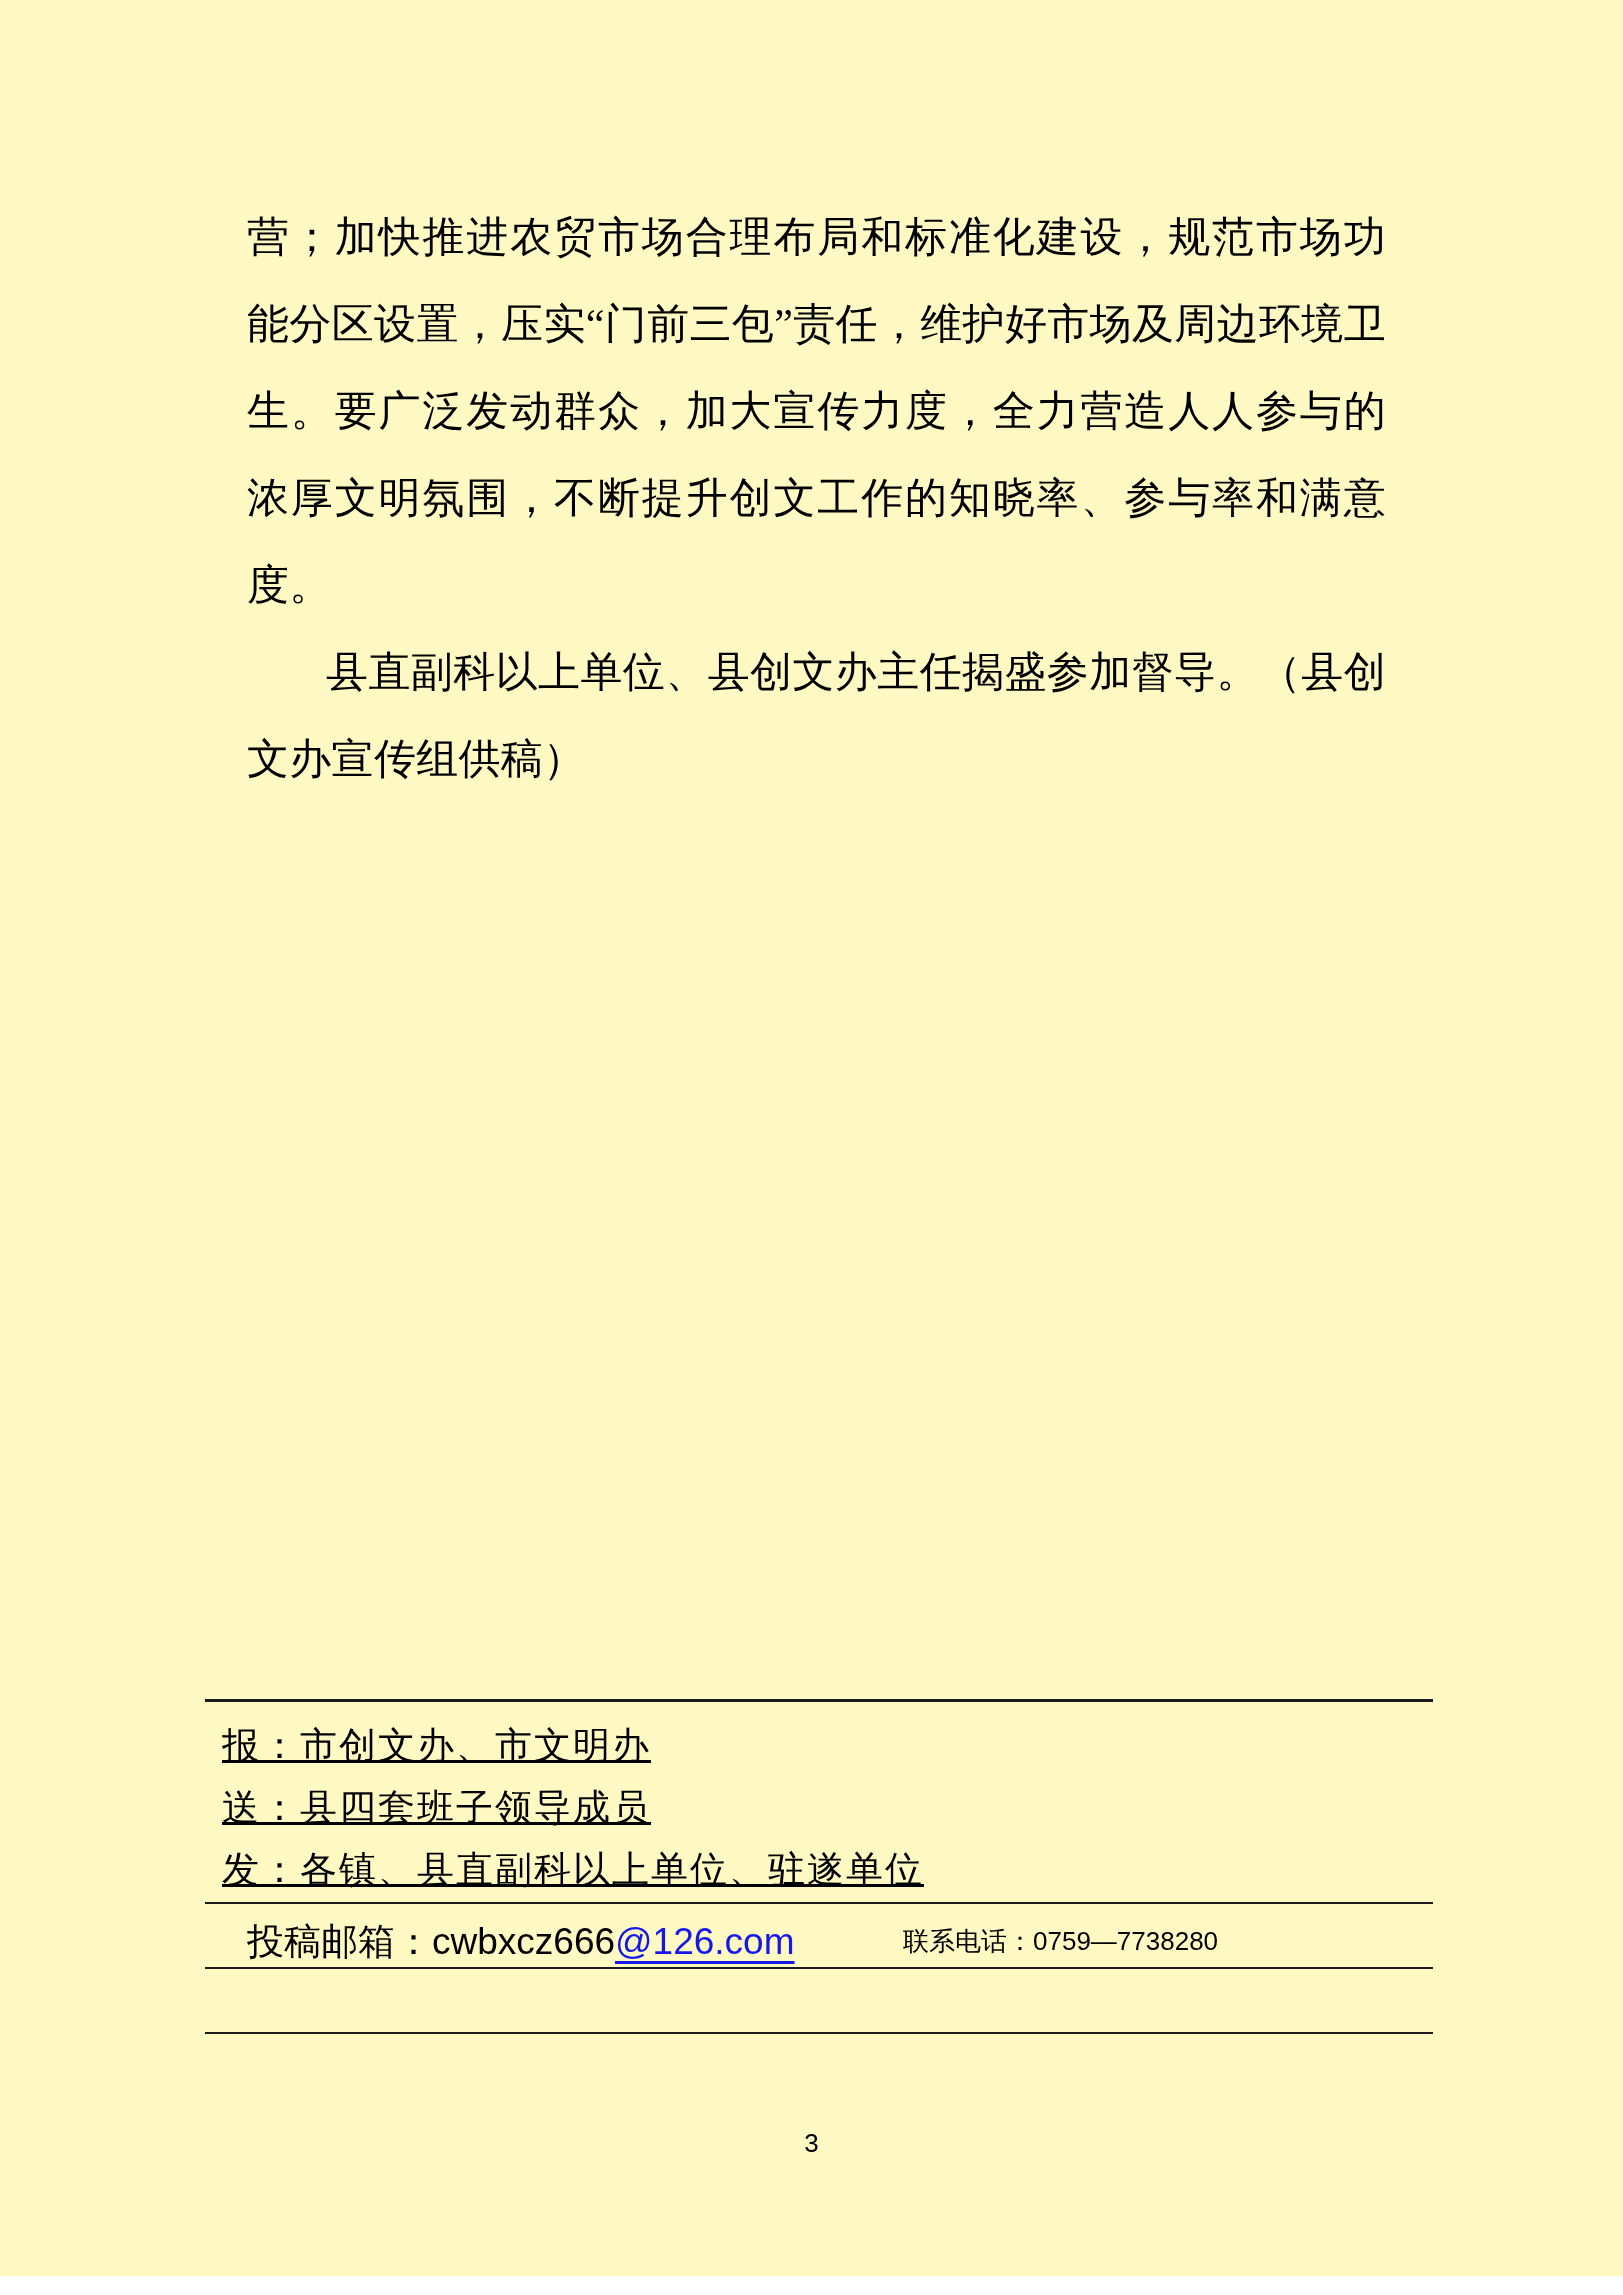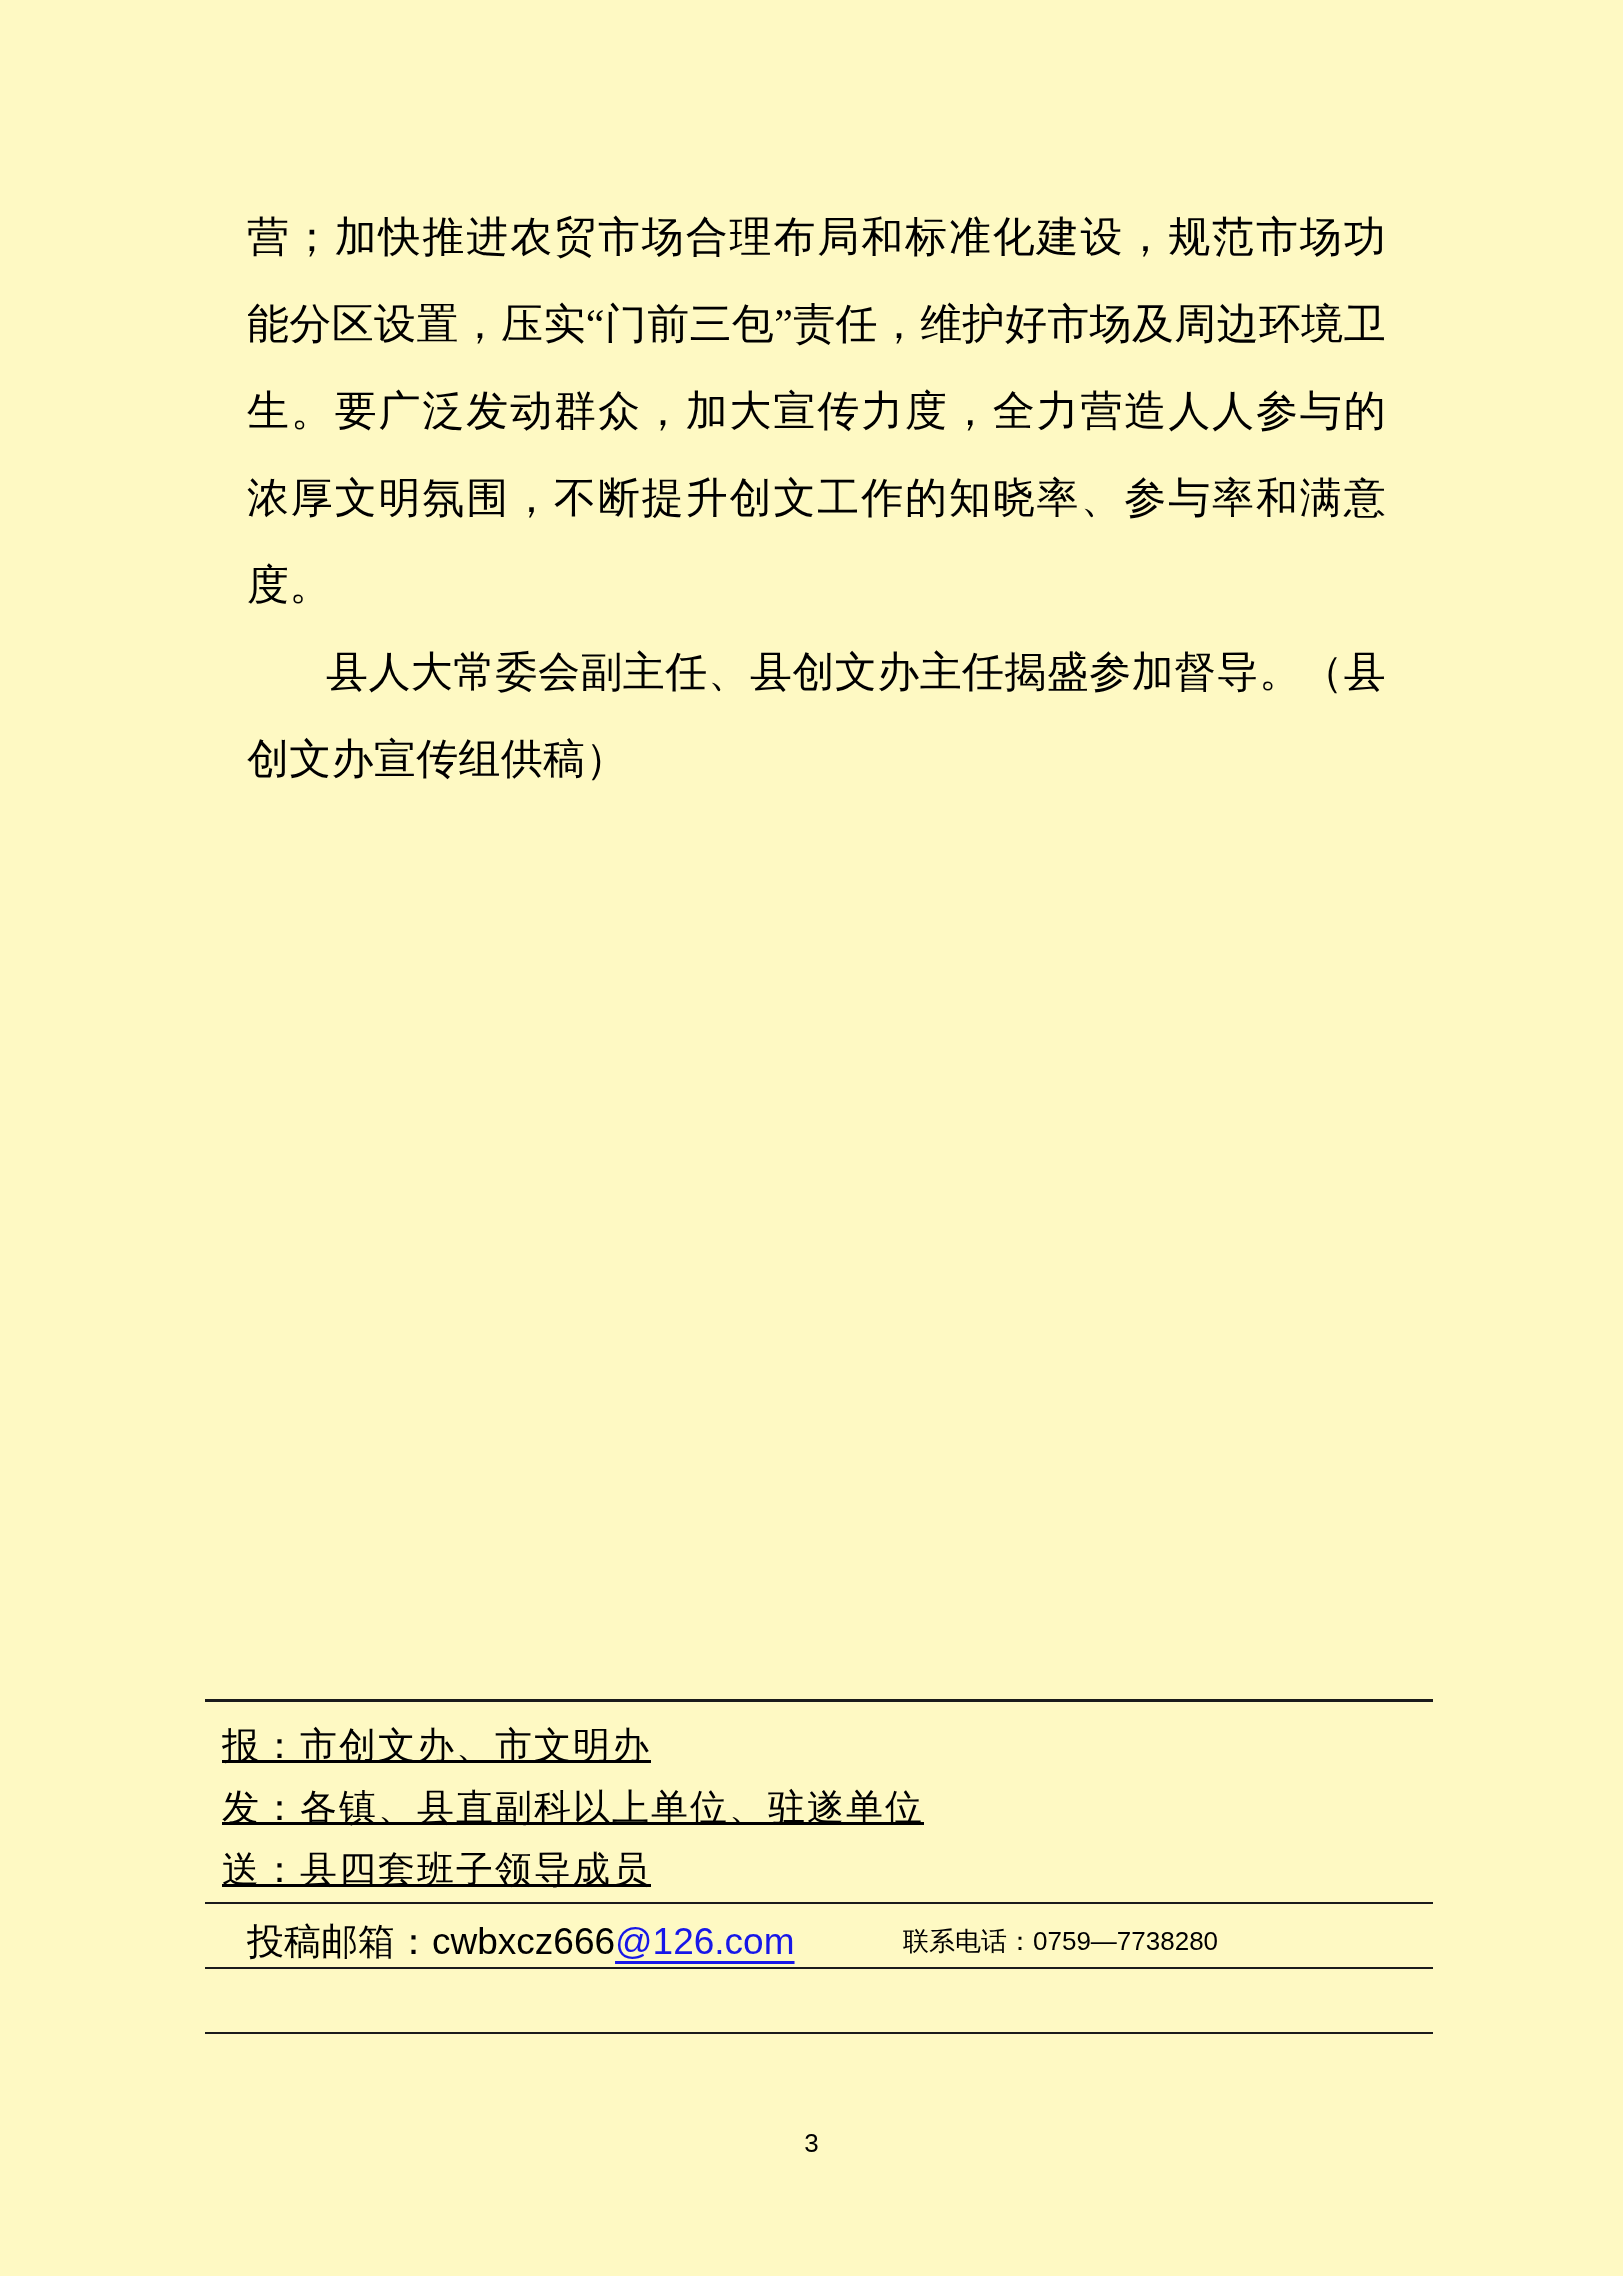--- a/index.html
+++ b/index.html
@@ -100,29 +100,29 @@
     color: #000000;
   }
 </style>
 </head>
 <body>
 
 <div class="page">
 
   <div class="body-text">
     <p>营；加快推进农贸市场合理布局和标准化建设，规范市场功能分区设置，压实“门前三包”责任，维护好市场及周边环境卫生。要广泛发动群众，加大宣传力度，全力营造人人参与的浓厚文明氛围，不断提升创文工作的知晓率、参与率和满意度。</p>
-    <p class="indented">县人大常委会副主任、县创文办主任揭盛参加督导。（县创文办宣传组供稿）</p>
+    <p class="indented">县直副科以上单位、县创文办主任揭盛参加督导。（县创文办宣传组供稿）</p>
   </div>
 
   <div class="rule rule-1"></div>
 
   <div class="distribution">
     <div>报：市创文办、市文明办</div>
+    <div>送：县四套班子领导成员</div>
     <div>发：各镇、县直副科以上单位、驻遂单位</div>
-    <div>送：县四套班子领导成员</div>
   </div>
 
   <div class="rule rule-2"></div>
 
   <div class="contact-email">
     <span>投稿邮箱：</span><span class="latin">cwbxcz666</span><a class="email-link">@126.com</a>
   </div>
 
   <div class="contact-phone">
     <span>联系电话：</span><span class="latin">0759—7738280</span>

